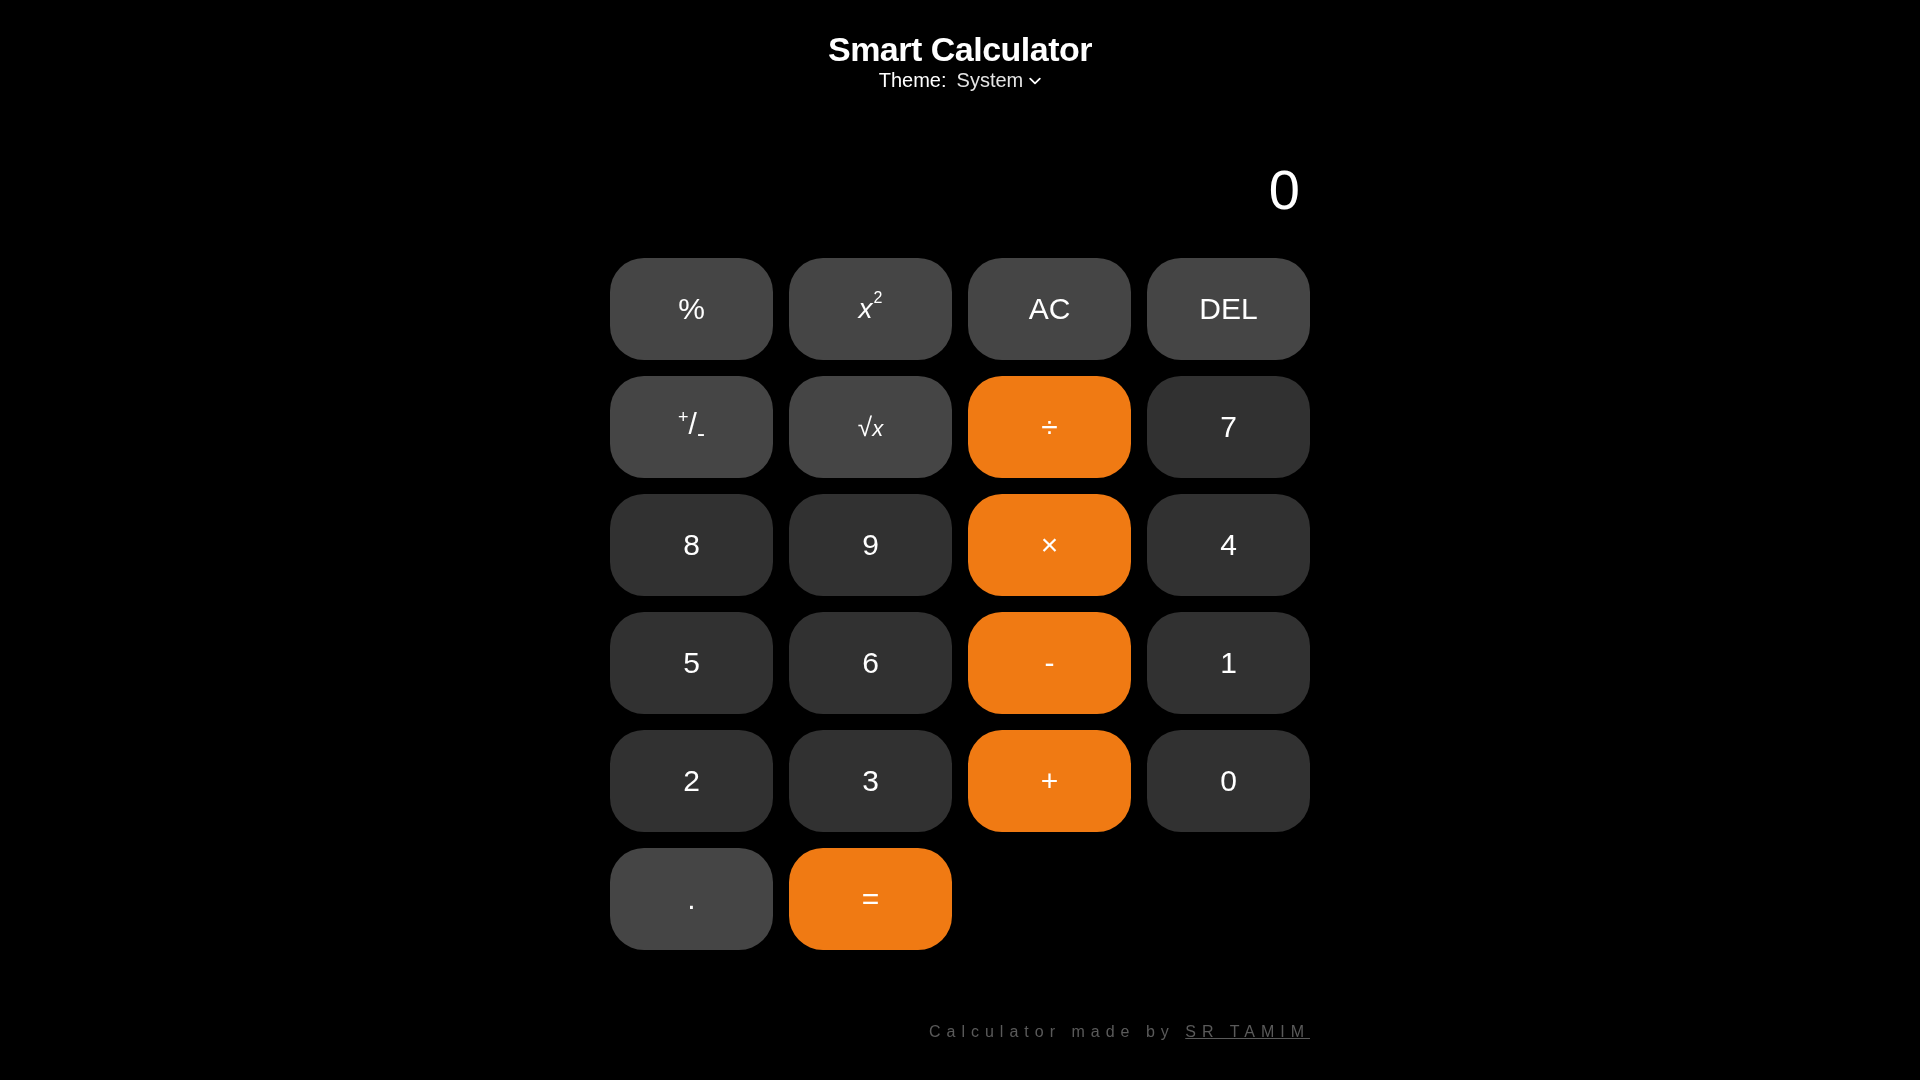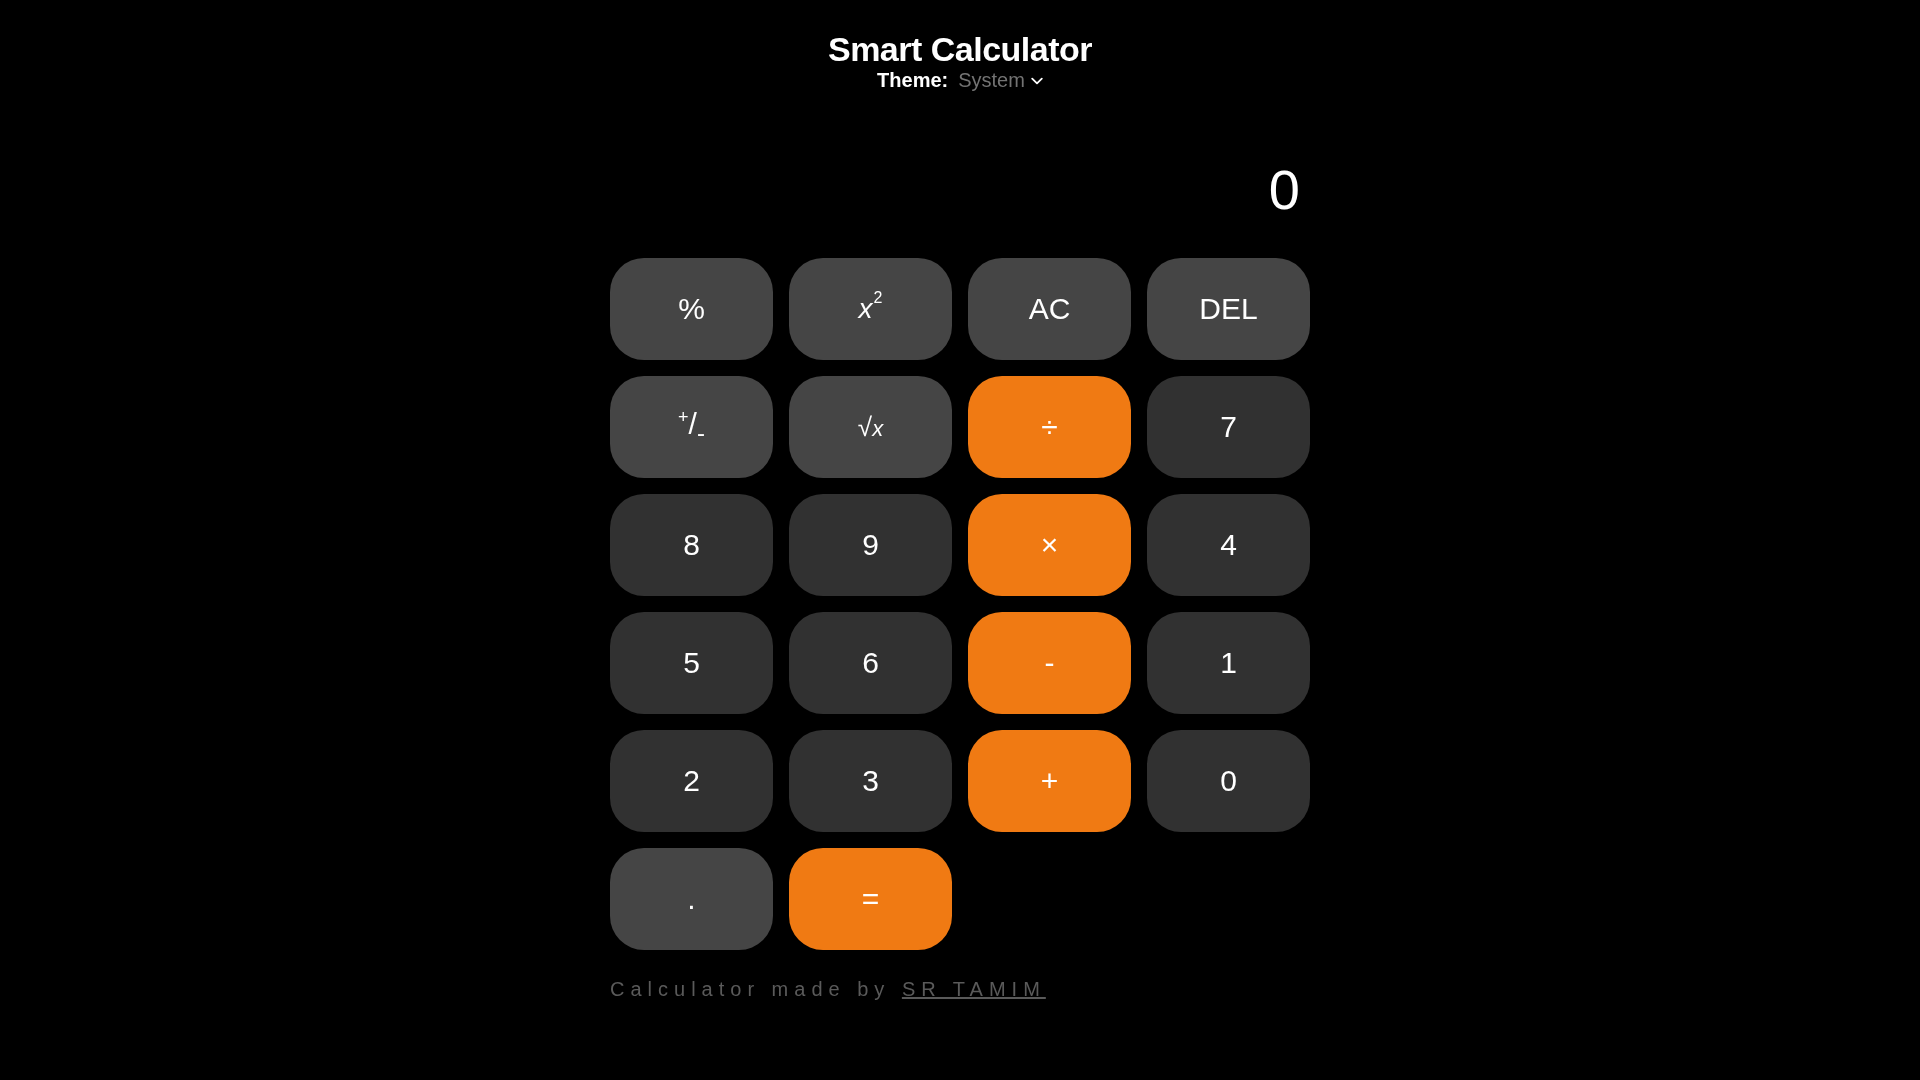--- a/index.html
+++ b/index.html
@@ -1,22 +1,22 @@
 <!DOCTYPE html>
 <html><head>
 <meta charset="utf-8">
 <style>
   * { box-sizing: border-box; margin: 0; padding: 0; }
   html, body { width: 1920px; height: 1080px; background: #000; color: #fff; font-family: 'Segoe UI', 'Helvetica Neue', Arial, sans-serif; overflow: hidden; }
   .container { width: 700px; margin: 0 auto; padding-top: 30px; }
   .header { display: flex; justify-content: space-between; align-items: center; margin-bottom: 70px; flex-direction: column; }
   .title { font-size: 34px; font-weight: 800; letter-spacing: -0.5px; }
   .theme-wrap { display: flex; align-items: center; gap: 10px; font-size: 20px; }
-  .theme-label { font-weight: 700; }
-  .theme-select { background: transparent; color: #737373; border: none; font-size: 20px; font-family: inherit; cursor: pointer; display: flex; align-items: center; gap: 6px; }
+  .theme-label { font-weight: 400; }
+  .theme-select { background: transparent; color: #e5e5e5; border: none; font-size: 20px; font-family: inherit; cursor: pointer; display: flex; align-items: center; gap: 6px; }
   .theme-select svg { width: 12px; height: 12px; }
   .display-area { text-align: right; padding: 0 10px 40px 0; min-height: 90px; }
   .display-main { font-size: 56px; font-weight: 500; line-height: 1; }
   .keypad { display: grid; grid-template-columns: repeat(4, 1fr); gap: 16px; }
   .btn {
     height: 102px;
     border-radius: 34px;
     border: none;
     font-size: 30px;
     font-weight: 500;
@@ -35,21 +35,21 @@
   .btn .super-label sup { font-size: 16px; font-style: normal; margin-left: 1px; margin-top: -4px; }
   .btn .sqrt-label { font-size: 26px; }
   .btn .sqrt-label .x { font-style: italic; font-size: 22px; }
   .btn .recip-label { font-size: 22px; }
   .btn .recip-label .one { font-size: 16px; vertical-align: super; }
   .btn .recip-label .slash { font-size: 28px; margin: 0 -1px; }
   .btn .recip-label .x { font-style: italic; font-size: 18px; vertical-align: sub; }
   .btn .pm-label .plus { font-size: 18px; vertical-align: super; }
   .btn .pm-label .slash { font-size: 30px; }
   .btn .pm-label .minus { font-size: 24px; vertical-align: sub; }
-  .footer { margin-top: 28px; text-align: left; font-size: 20px; color: #5a5a5a; letter-spacing: 6px; }
+  .footer { margin-top: 73px; text-align: right; font-size: 16px; color: #5a5a5a; letter-spacing: 6px; }
   .footer a { color: #5a5a5a; text-decoration: underline; }
 </style>
 </head>
 <body>
 
 <div class="container">
   <div class="header">
     <div class="title">Smart Calculator</div>
     <div class="theme-wrap">
       <span class="theme-label">Theme:</span>

